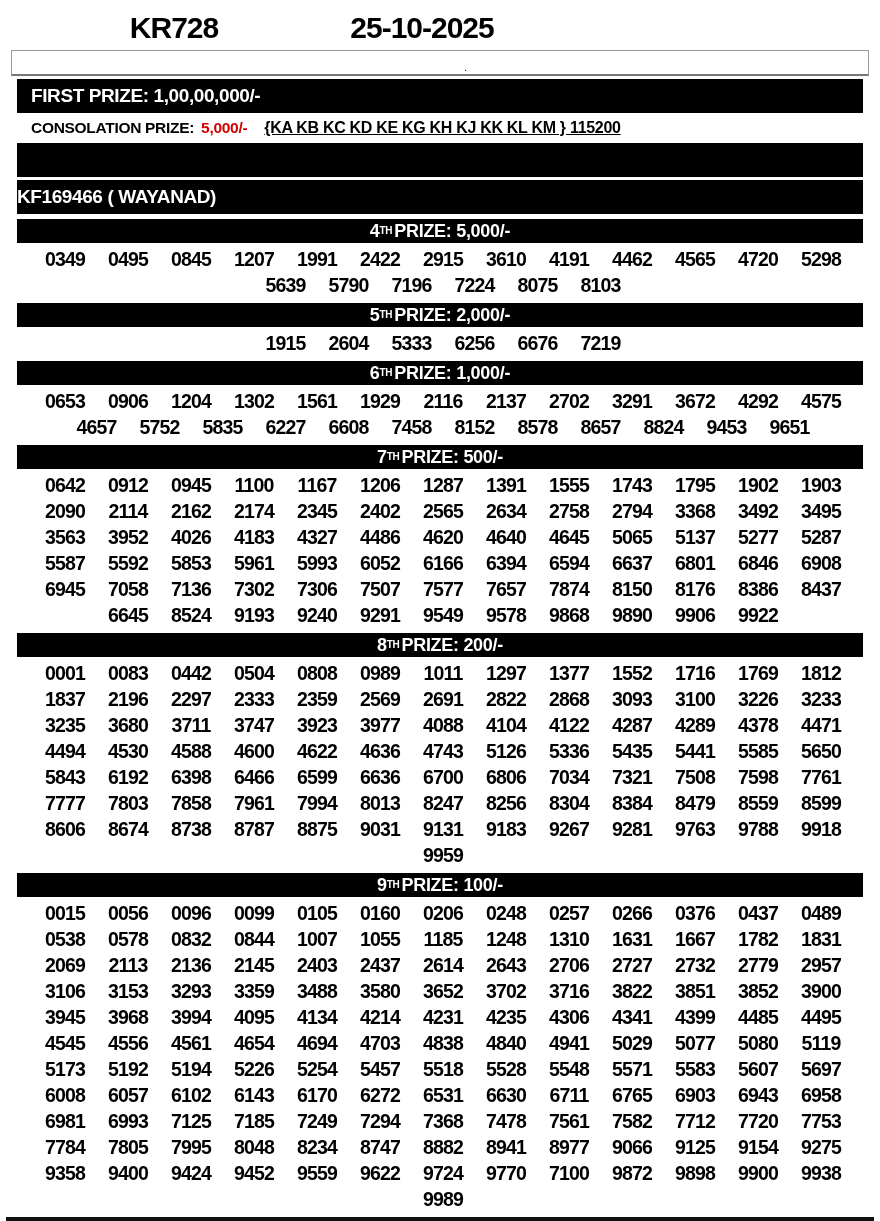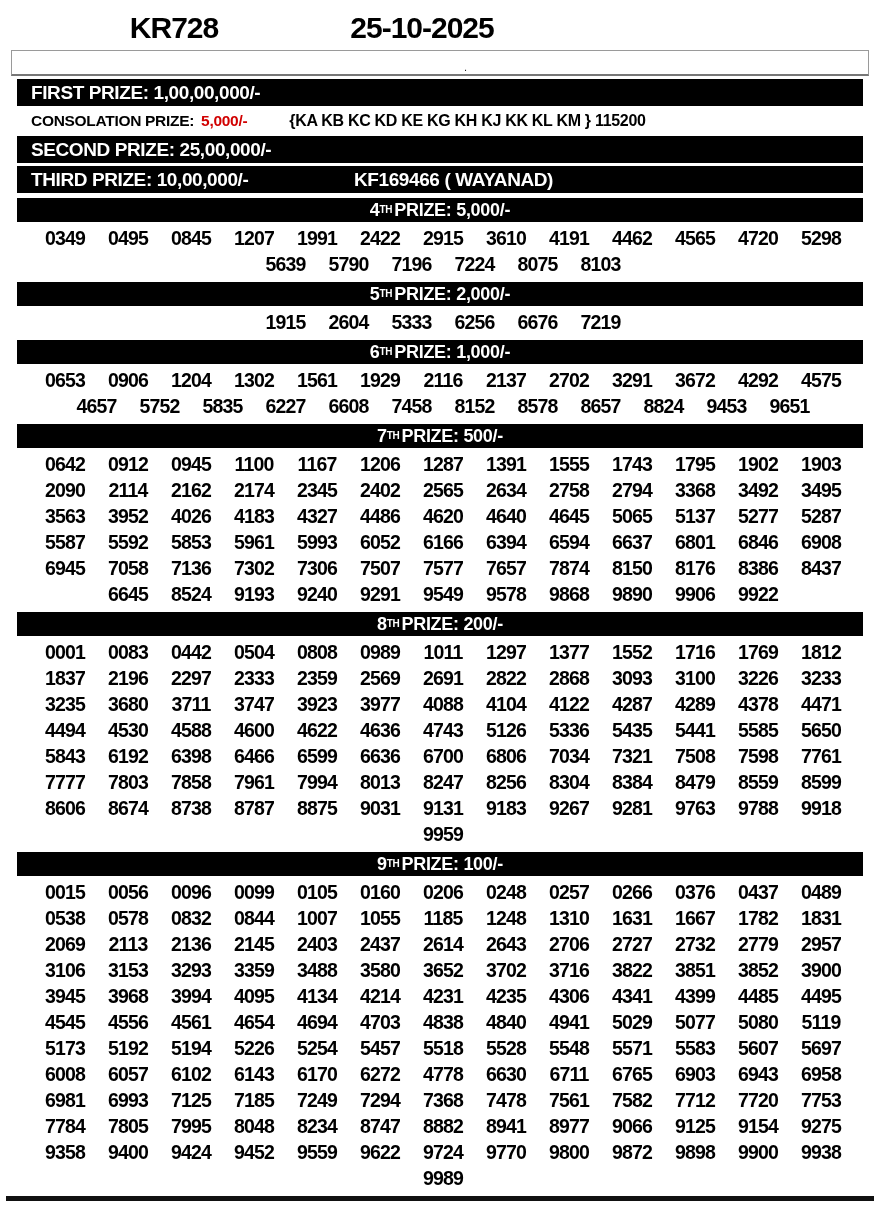--- a/index.html
+++ b/index.html
@@ -20,34 +20,34 @@
   .empty-box{
     margin:3px 11px 2px 11px;height:23px;
     border:1px solid #9a9a9a;border-bottom:2px solid #777;
     background:#fff;position:relative;
   }
   .empty-box .dot{
     position:absolute;left:452px;bottom:1px;font-size:11px;color:#222;
   }
   
   .prize-bar{
-    background:#000;color:#fff;margin:3px 17px;height:27px;
+    background:#000;color:#fff;margin:3px 17px;height:34px;
     display:flex;align-items:center;font-weight:bold;font-size:19px;
     letter-spacing:-0.4px;white-space:nowrap;
   }
   .prize-bar .pb-label{padding-left:14px;width:323px;flex:none;}
   .prize-bar .pb-value{flex:none;}
   
   .consolation{
     margin:2px 17px;height:24px;display:flex;align-items:center;
     font-weight:bold;font-size:15.5px;letter-spacing:-0.3px;white-space:nowrap;
   }
   .consolation .c-label{padding-left:14px;}
   .consolation .c-amount{margin-left:7px;}
-  .consolation .c-series{margin-left:42px;font-size:16px;}
+  .consolation .c-series{margin-left:17px;font-size:16px;text-decoration:underline;}
   
   .section-header{
     background:#000;color:#fff;margin:5px 17px 2px 17px;height:24px;
     display:flex;align-items:center;justify-content:center;
     font-weight:bold;font-size:18px;letter-spacing:-0.3px;
   }
   .section-header sup{font-size:10px;line-height:0;margin-right:2px;}
   .numbers{
     display:flex;flex-wrap:wrap;justify-content:center;
     padding:1px 4px 0 10px;
@@ -75,25 +75,23 @@
   <span class="pb-label">FIRST PRIZE: 1,00,00,000/-</span>
 </div>
 
 <div class="consolation">
   <span class="c-label">CONSOLATION PRIZE:</span>
   <span class="c-amount" id="consolation-amount" style="color: rgb(209, 0, 0);">5,000/-</span>
   <span class="c-series">{KA KB KC KD KE KG KH KJ KK KL KM } 115200</span>
 </div>
 
 <div class="prize-bar">
-  <span class="pb-label">SECOND PRIZE: 25,00,000/-</span>
 </div>
 
 <div class="prize-bar">
-  <span class="pb-label">THIRD PRIZE: 10,00,000/-</span>
   <span class="pb-value">KF169466 ( WAYANAD)</span>
 </div>
 
 <div id="sections">
     <div class="section-header" style="background: rgb(0, 0, 0); color: rgb(255, 255, 255);">
       <span>4</span>
       <sup>TH</sup>
       <span> PRIZE: 5,000/-</span>
     </div>
     <div class="numbers">
@@ -440,21 +438,21 @@
       <span class="num">5571</span>
       <span class="num">5583</span>
       <span class="num">5607</span>
       <span class="num">5697</span>
       <span class="num">6008</span>
       <span class="num">6057</span>
       <span class="num">6102</span>
       <span class="num">6143</span>
       <span class="num">6170</span>
       <span class="num">6272</span>
-      <span class="num">4778</span>
+      <span class="num">6531</span>
       <span class="num">6630</span>
       <span class="num">6711</span>
       <span class="num">6765</span>
       <span class="num">6903</span>
       <span class="num">6943</span>
       <span class="num">6958</span>
       <span class="num">6981</span>
       <span class="num">6993</span>
       <span class="num">7125</span>
       <span class="num">7185</span>
@@ -481,21 +479,21 @@
       <span class="num">9154</span>
       <span class="num">9275</span>
       <span class="num">9358</span>
       <span class="num">9400</span>
       <span class="num">9424</span>
       <span class="num">9452</span>
       <span class="num">9559</span>
       <span class="num">9622</span>
       <span class="num">9724</span>
       <span class="num">9770</span>
-      <span class="num">9800</span>
+      <span class="num">7100</span>
       <span class="num">9872</span>
       <span class="num">9898</span>
       <span class="num">9900</span>
       <span class="num">9938</span>
       <span class="num">9989</span>
     </div>
   </div>
 
 <div class="bottom-bar"></div>
 

